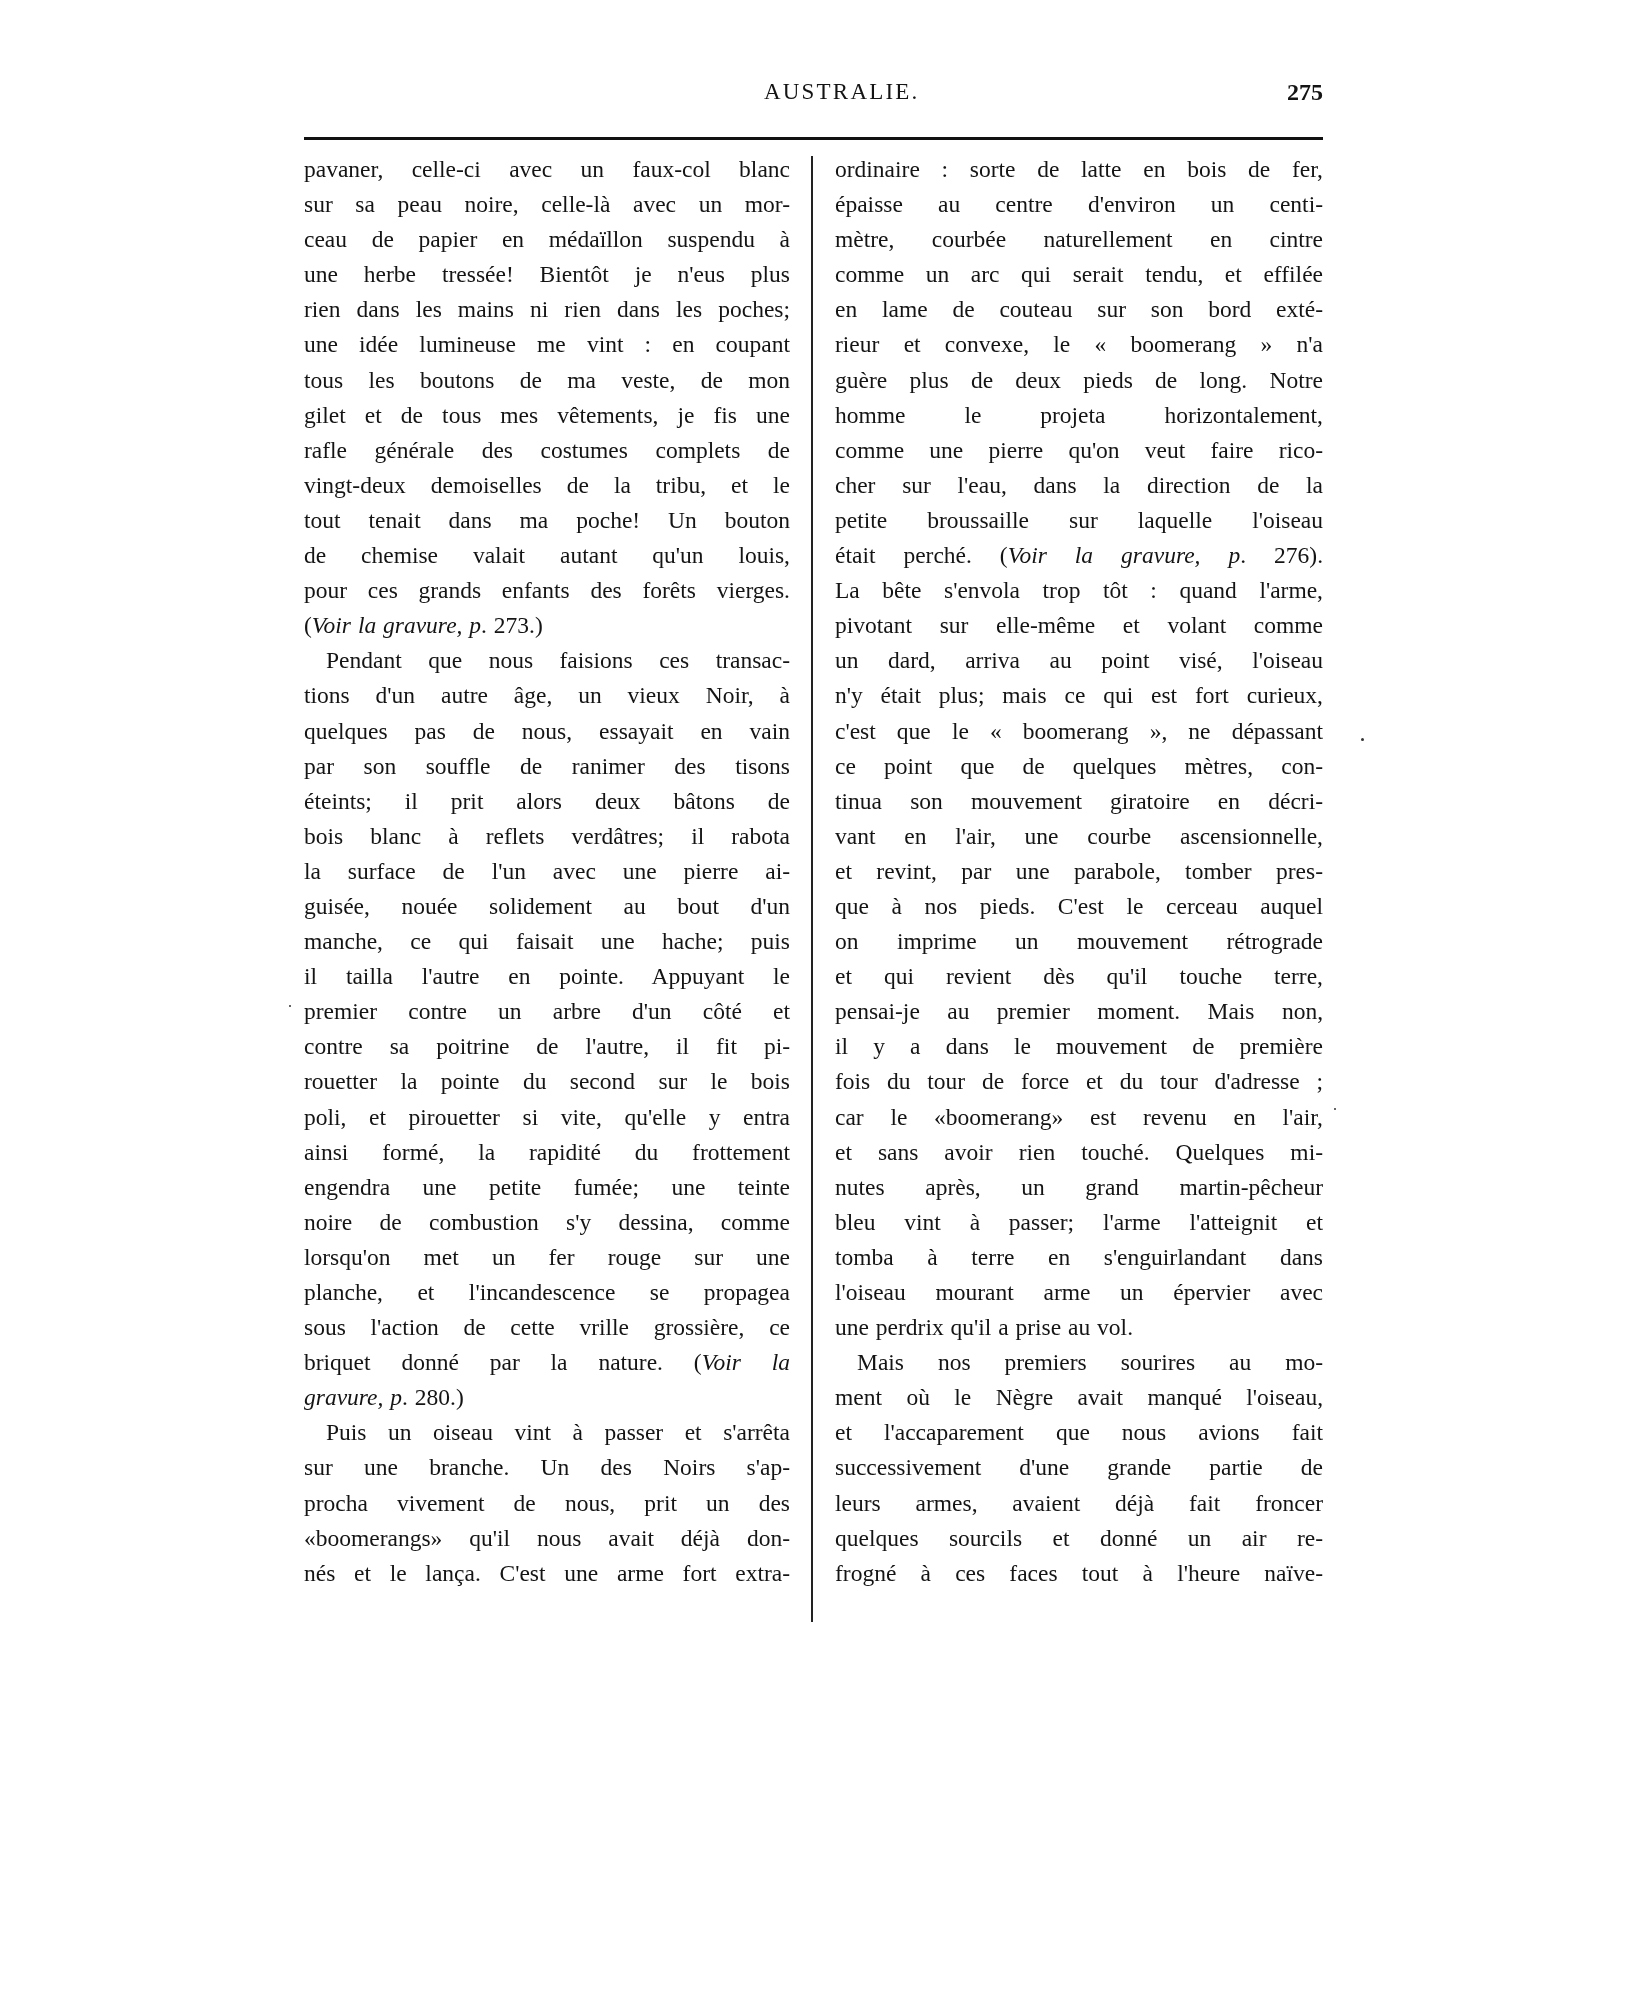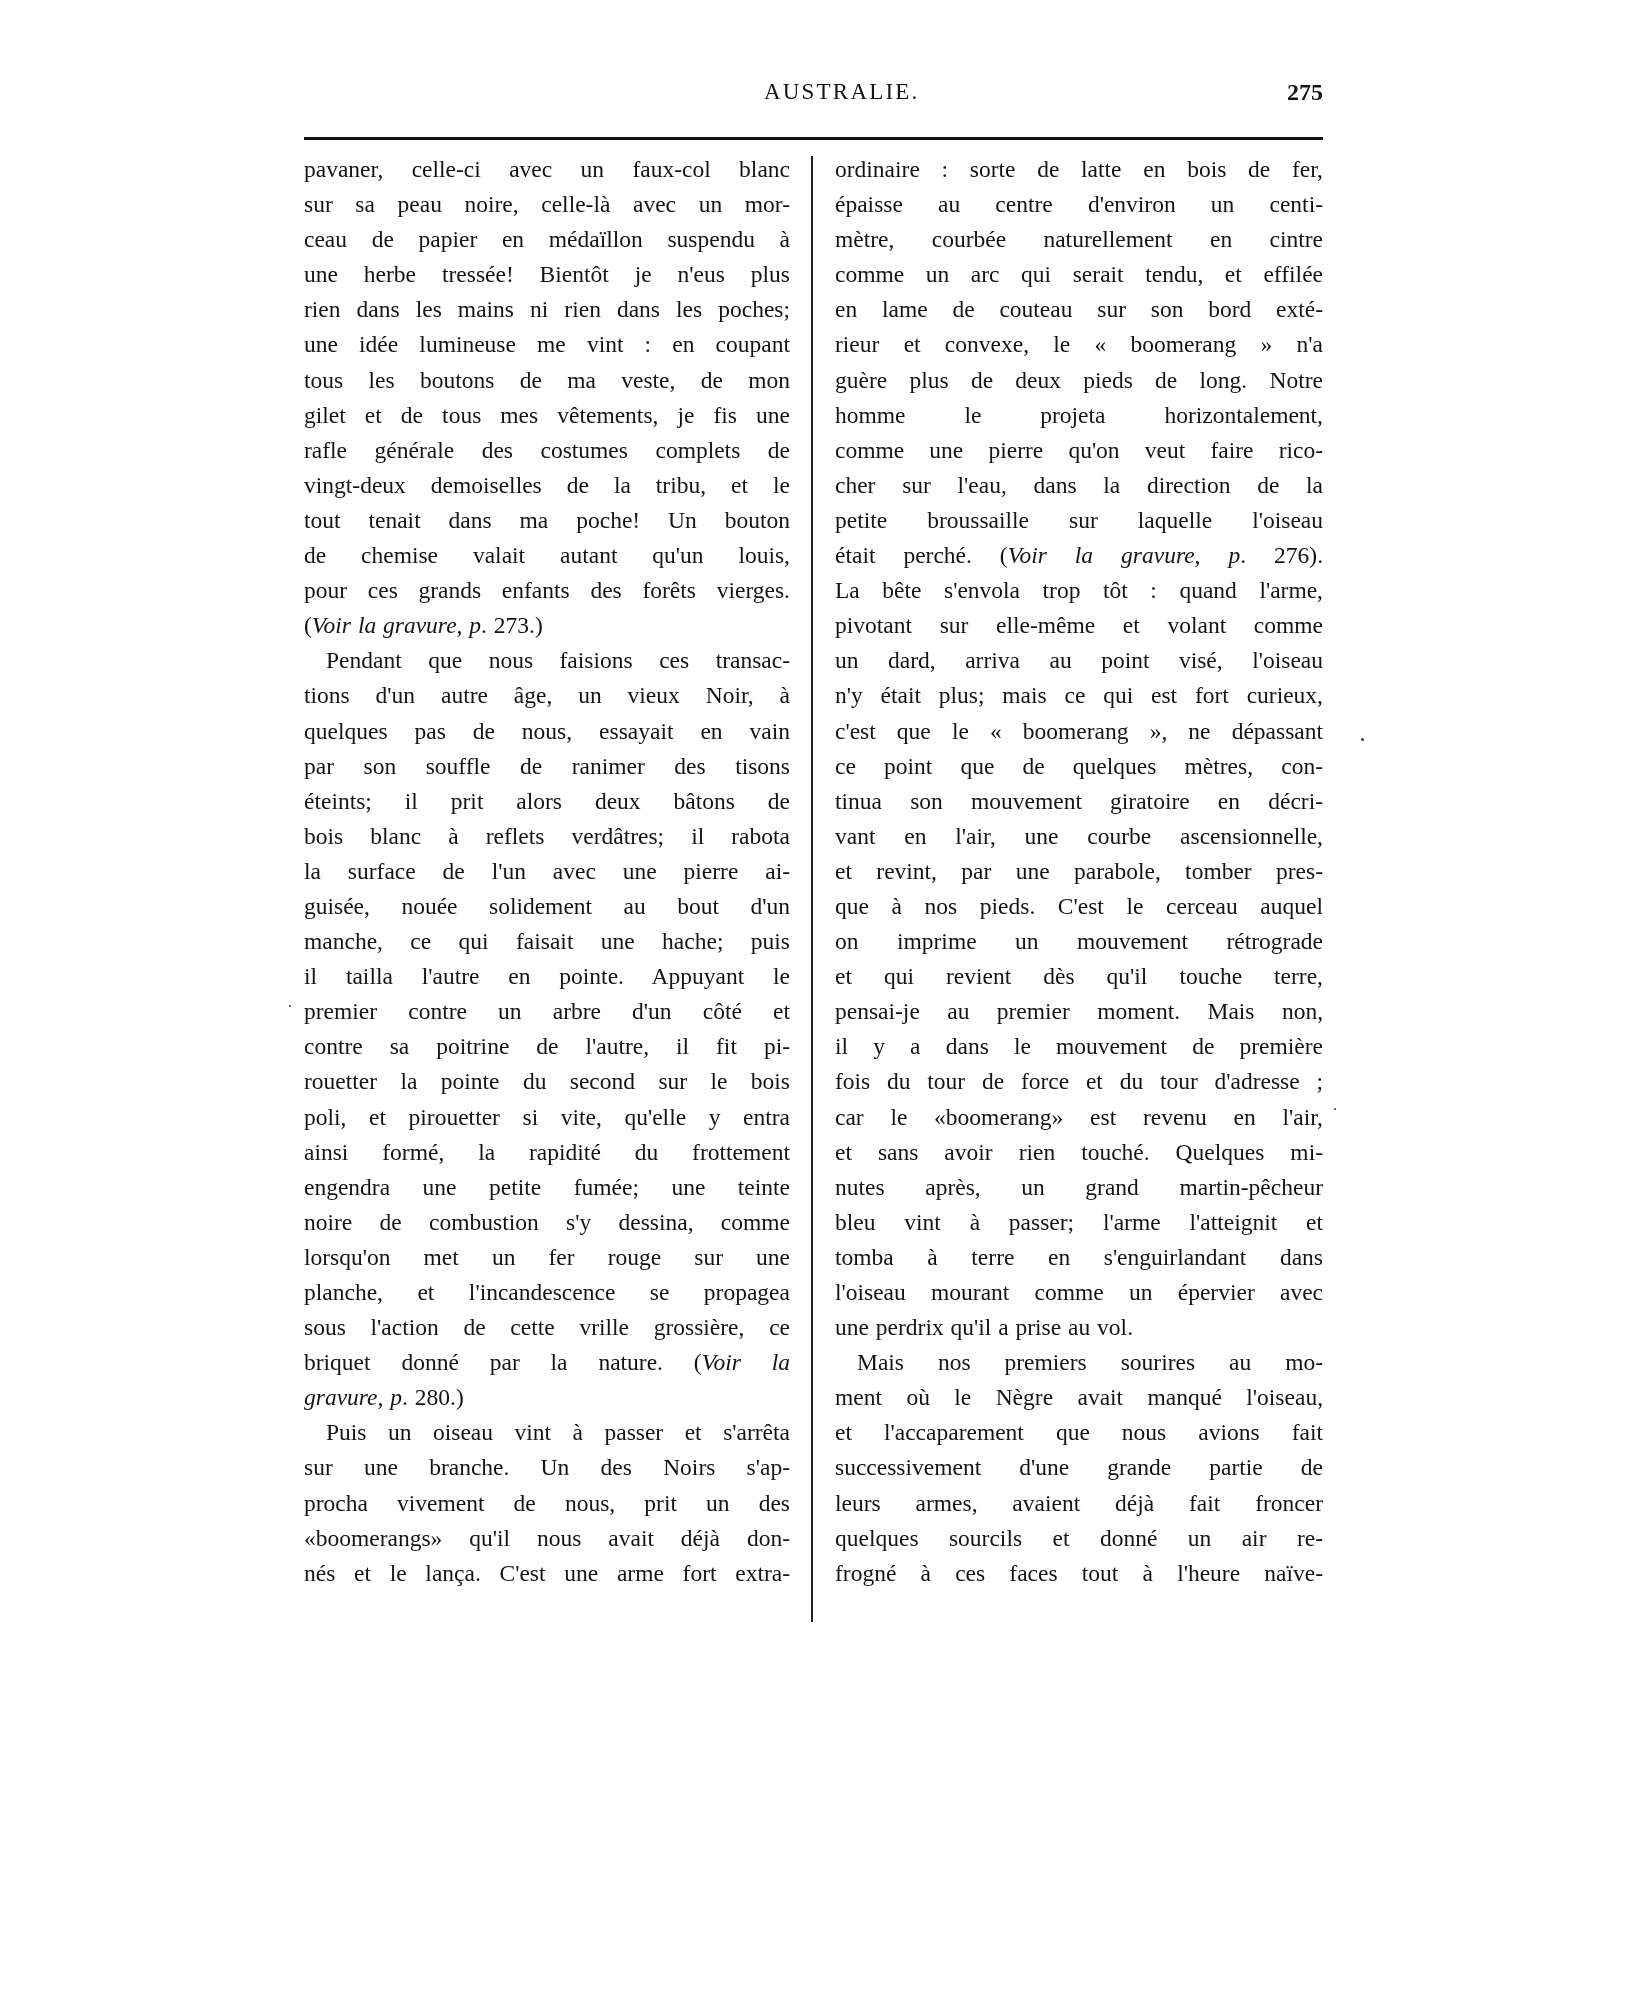--- a/index.html
+++ b/index.html
@@ -101,21 +101,21 @@
       <div class="line"><span>on imprime un mouvement rétro</span><span class="seg-b">grade</span></div>
       <div class="line"><span>et qui revient dès qu'il touche </span><span class="seg-b">terre,</span></div>
       <div class="line"><span>pensai-je au premier moment. Mais </span><span class="seg-b">non,</span></div>
       <div class="line"><span>il y a dans le mouvement de premiè</span><span class="seg-b">re</span></div>
       <div class="line"><span>fois du tour de force et du tour d'adresse</span><span class="seg-b"> ;</span></div>
       <div class="line"><span>car le «boomerang» est revenu en </span><span class="seg-b">l'air,</span></div>
       <div class="line"><span>et sans avoir rien touché. Quelques </span><span class="seg-b">mi-</span></div>
       <div class="line"><span>nutes après, un grand martin-pêc</span><span class="seg-b">heur</span></div>
       <div class="line"><span>bleu vint à passer; l'arme l'atteignit </span><span class="seg-b">et</span></div>
       <div class="line"><span>tomba à terre en s'enguirlandant </span><span class="seg-b">dans</span></div>
-      <div class="line"><span>l'oiseau mourant comme un épervier </span><span class="seg-b">avec</span></div>
+      <div class="line"><span>l'oiseau mourant arme un épervier </span><span class="seg-b">avec</span></div>
       <div class="line last"><span>une perdrix qu'il a prise au vol.</span></div>
       <div class="line indent"><span>Mais nos premiers sourires au </span><span class="seg-b">mo-</span></div>
       <div class="line"><span>ment où le Nègre avait manqué l'oisea</span><span class="seg-b">u,</span></div>
       <div class="line"><span>et l'accaparement que nous avions </span><span class="seg-b">fait</span></div>
       <div class="line"><span>successivement d'une grande partie </span><span class="seg-b">de</span></div>
       <div class="line"><span>leurs armes, avaient déjà fait </span><span class="seg-b">froncer</span></div>
       <div class="line"><span>quelques sourcils et donné un air </span><span class="seg-b">re-</span></div>
       <div class="line"><span>frogné à ces faces tout à l'heure </span><span class="seg-b">naïve-</span></div>
     </div>
 

